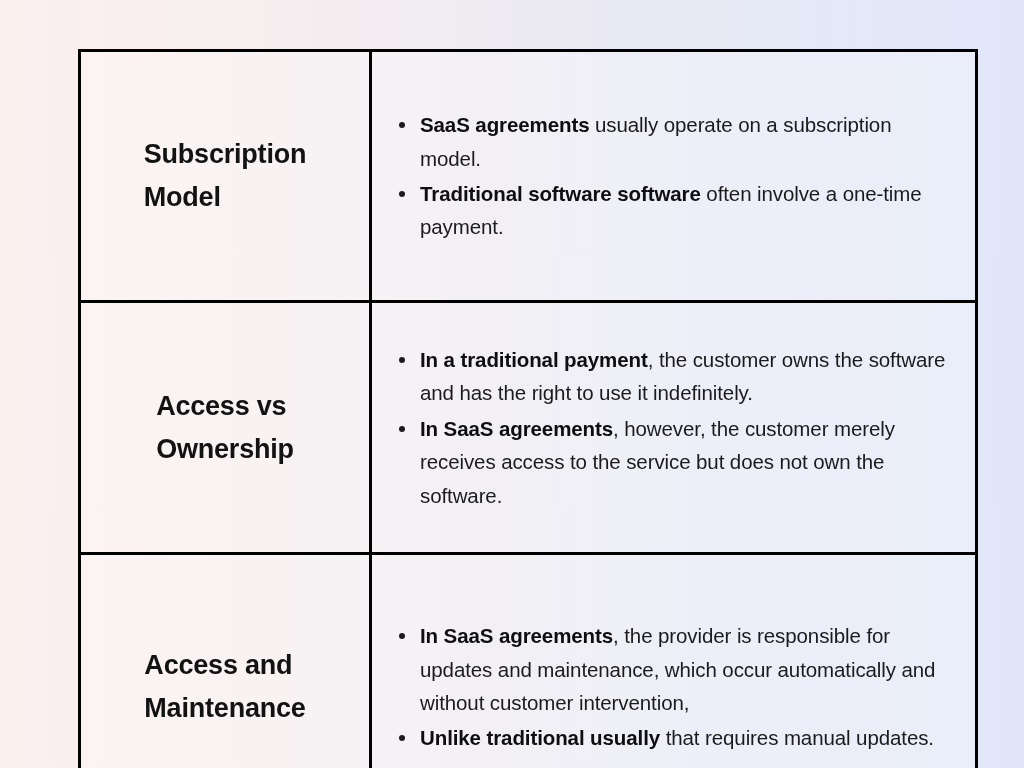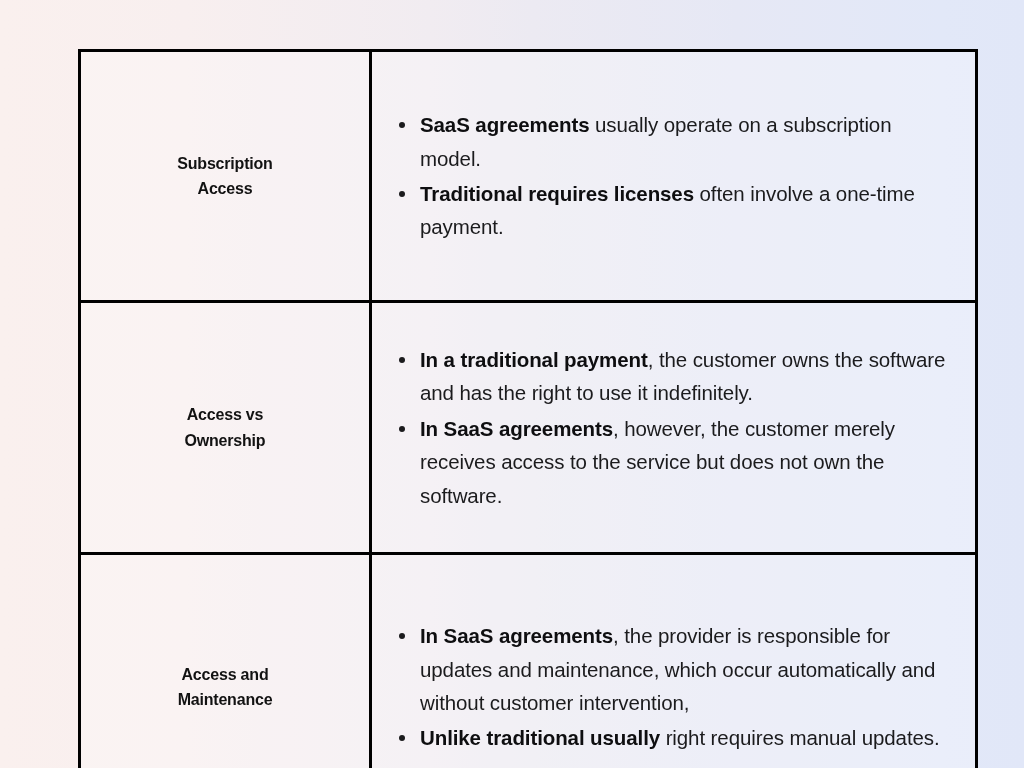--- a/index.html
+++ b/index.html
@@ -45,27 +45,27 @@
     background: rgba(255,255,255,0.28);
   }
 
   td.label-cell {
     width: 252px;
     text-align: center;
     padding: 14px 18px;
   }
 
   .label-text {
-    font-size: 16px;
+    font-size: 27px;
     font-weight: bold;
     color: #121212;
     line-height: 1.58;
     letter-spacing: -0.2px;
     display: inline-block;
-    text-align: center;
+    text-align: left;
   }
 
   td.content-cell {
     padding: 16px 22px 16px 18px;
   }
 
   ul.bullets {
     margin: 0;
     padding: 0;
     list-style: none;
@@ -109,26 +109,26 @@
 </head>
 <body>
 
 <div class="page">
 
   <table class="comparison-table">
     <tbody>
 
       <tr class="row-1">
         <td class="label-cell">
-          <span class="label-text"><span>Subscription</span><br><span>Access</span></span>
+          <span class="label-text"><span>Subscription</span><br><span>Model</span></span>
         </td>
         <td class="content-cell">
           <ul class="bullets">
             <li><span class="b">SaaS agreements</span><span> usually operate on a subscription model.</span></li>
-            <li><span class="b">Traditional requires licenses</span><span> often involve a one-time payment.</span></li>
+            <li><span class="b">Traditional software software</span><span> often involve a one-time payment.</span></li>
           </ul>
         </td>
       </tr>
 
       <tr class="row-2">
         <td class="label-cell">
           <span class="label-text"><span>Access vs</span><br><span>Ownership</span></span>
         </td>
         <td class="content-cell">
           <ul class="bullets">
@@ -138,21 +138,21 @@
         </td>
       </tr>
 
       <tr class="row-3">
         <td class="label-cell">
           <span class="label-text"><span>Access and</span><br><span>Maintenance</span></span>
         </td>
         <td class="content-cell">
           <ul class="bullets">
             <li><span class="b">In SaaS agreements</span><span>, the provider is responsible for updates and maintenance, which occur automatically and without customer intervention,</span></li>
-            <li><span class="b">Unlike traditional usually</span><span> right requires manual updates.</span></li>
+            <li><span class="b">Unlike traditional usually</span><span> that requires manual updates.</span></li>
           </ul>
         </td>
       </tr>
 
     </tbody>
   </table>
 
 </div>
 
 </body></html>

